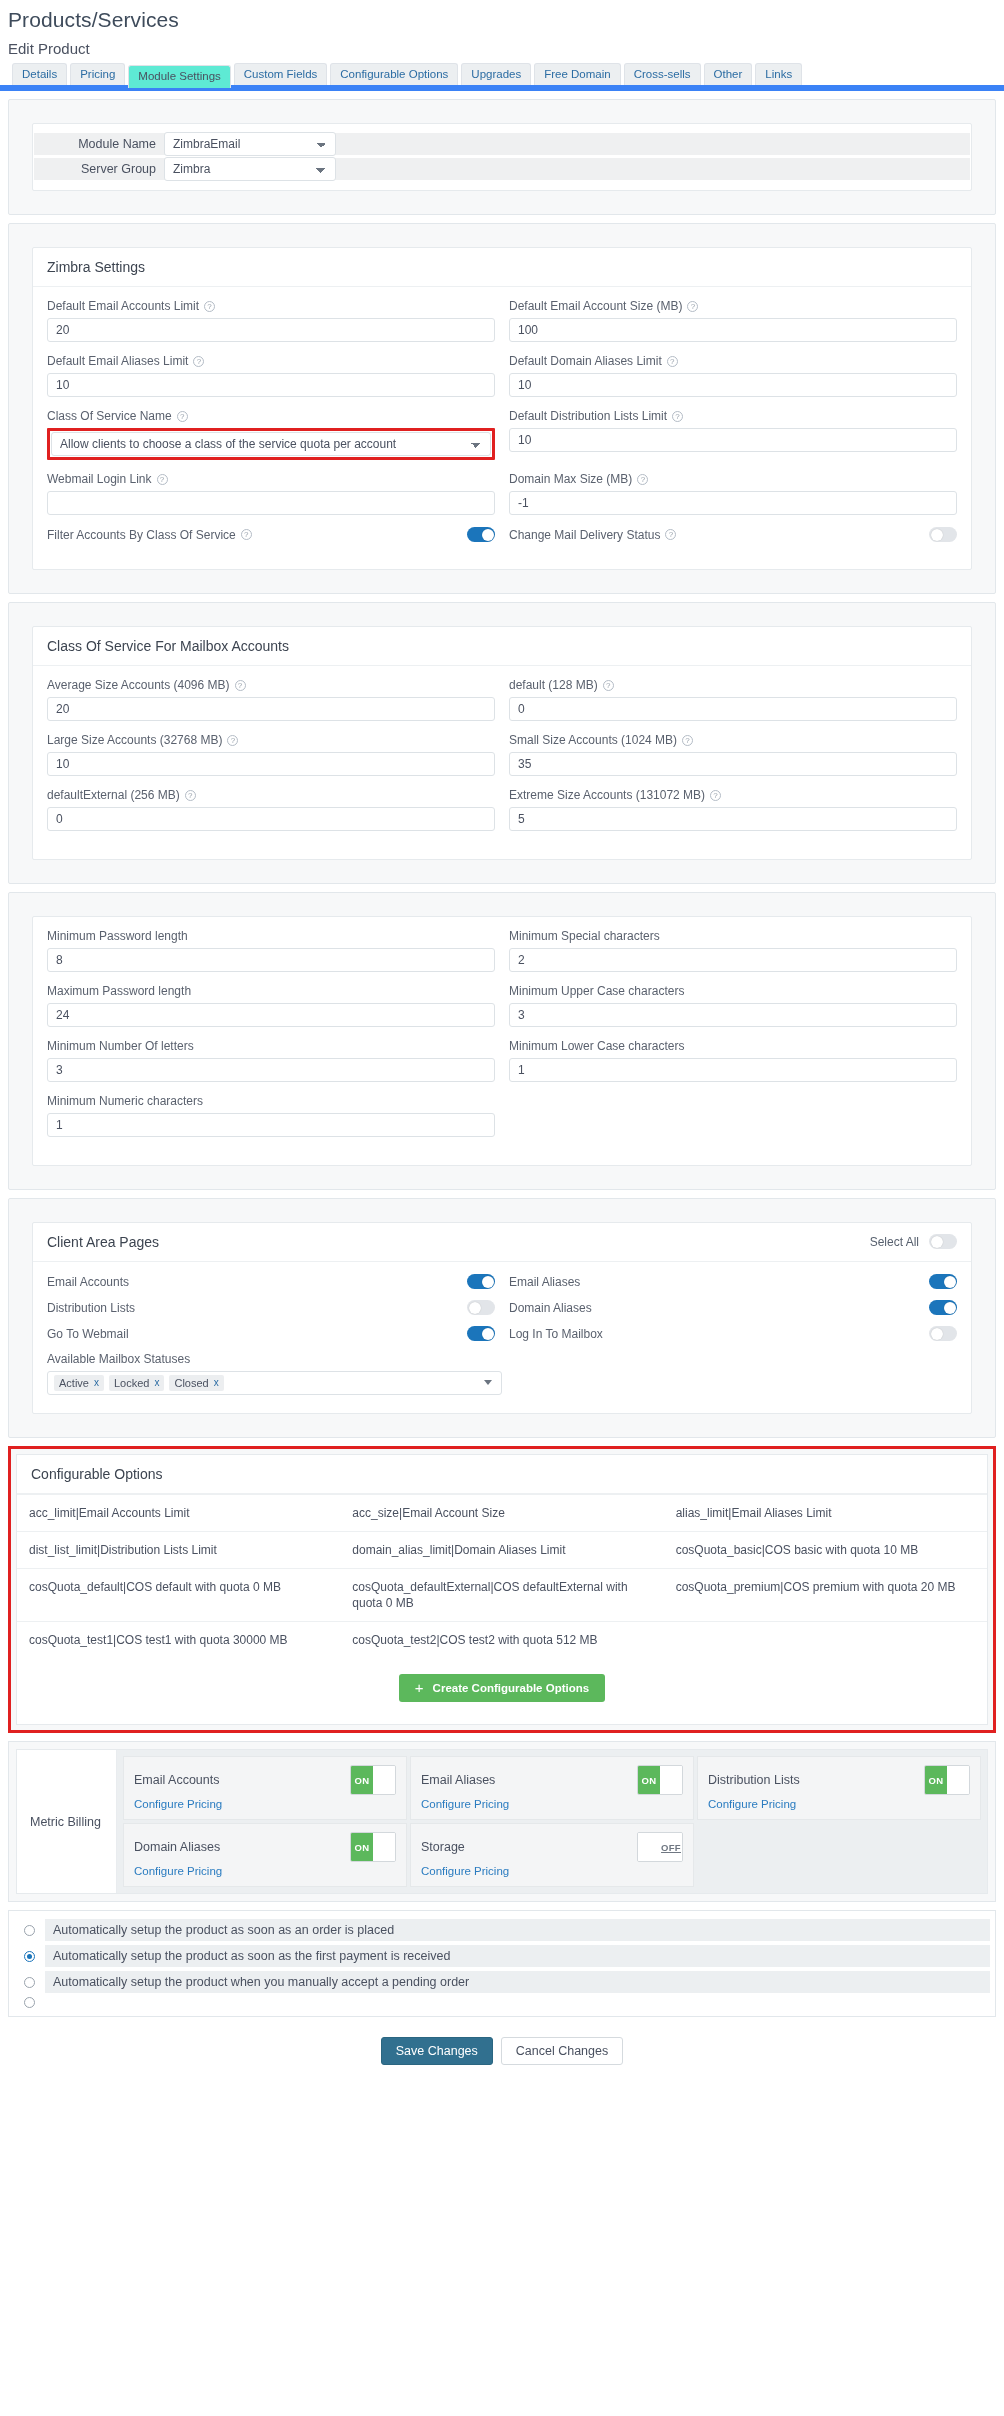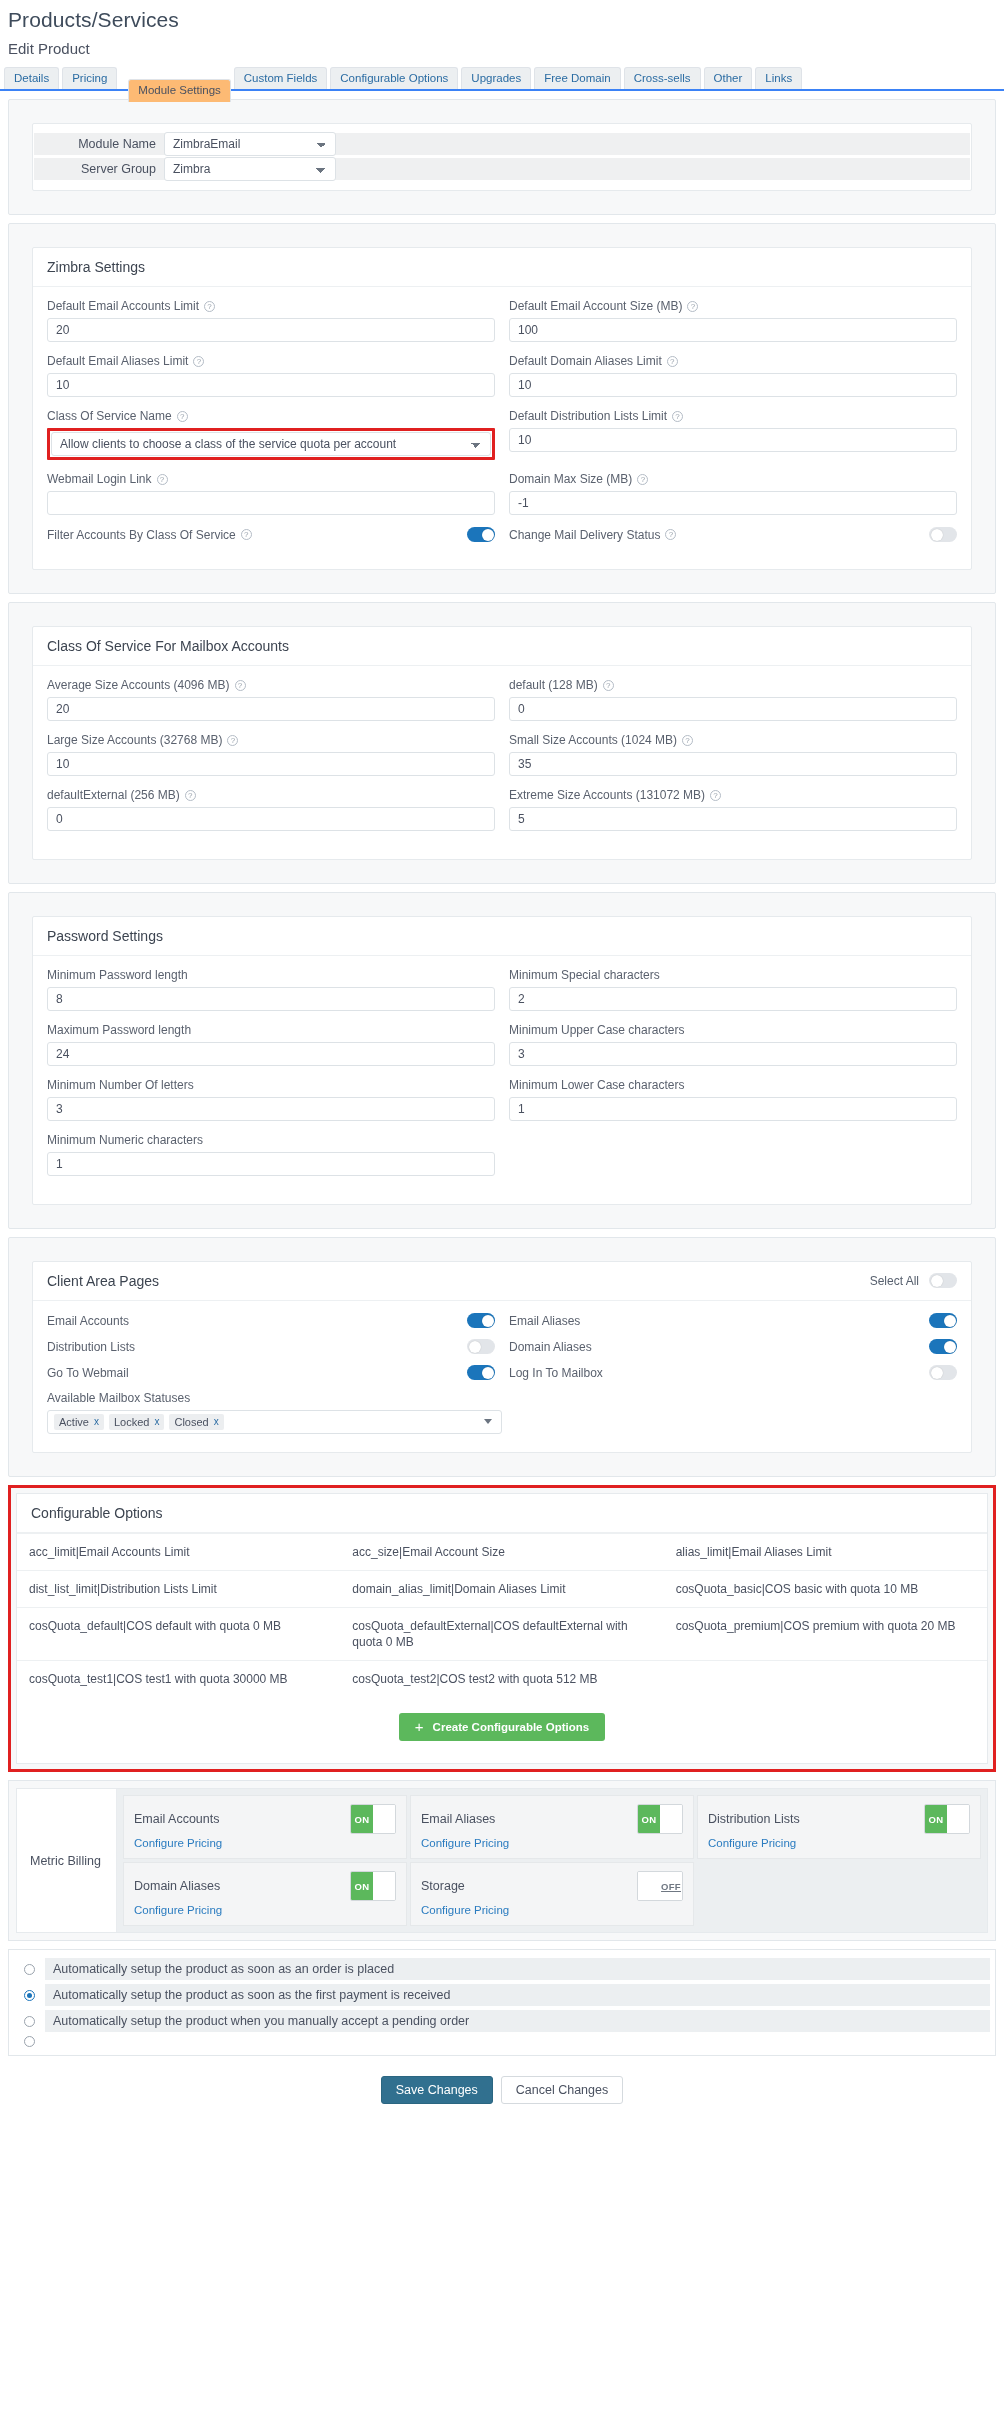--- a/index.html
+++ b/index.html
@@ -27,45 +27,44 @@
     color: #4a5160;
     padding: 4px 8px 10px 8px;
     font-weight: 400;
   }
 
   
   .tabs {
     display: flex;
     align-items: flex-end;
     gap: 3px;
-    padding: 0 4px;
-    border-bottom: 2px solid #3b82f6;
+    padding: 0 12px;
+    border-bottom: 6px solid #3b82f6;
     position: relative;
     height: 24px;
   }
   .tab {
     background: #eceff1;
     border: 1px solid #dfe3e8;
     border-bottom: none;
     border-radius: 3px 3px 0 0;
     padding: 3px 9px 4px 9px;
     font-size: 11.5px;
     color: #2b6ca3;
     line-height: 14px;
     cursor: pointer;
     white-space: nowrap;
   }
   .tab.active {
-    background: #fdba74;
+    background: #5eead4;
     color: #4a5160;
     border-color: #dfe3e8;
     position: relative;
-    top: 13px;
+    top: 3px;
     padding-bottom: 5px;
-    margin-left: 8px;
   }
 
   
   .outer-panel {
     margin: 8px 8px 0 8px;
     border: 1px solid #e2e7eb;
     background: #f7f8f9;
     padding: 23px;
     border-radius: 2px;
   }
@@ -533,21 +532,20 @@
               </div>
       <input class="txt" type="text" value="5" style="">
     </div>
           </div>
       </div>
     </div>
   </div>
 
   <div class="outer-panel">
     <div class="inner-card">
-      <div class="card-head">Password Settings</div>
       <div class="card-body">
         <div class="grid" id="pwd-fields">
             <div class="field">
       <div class="field-label">
                 <span>Minimum Password length</span>
               </div>
       <input class="txt" type="text" value="8" style="">
     </div>
             <div class="field">
       <div class="field-label">

